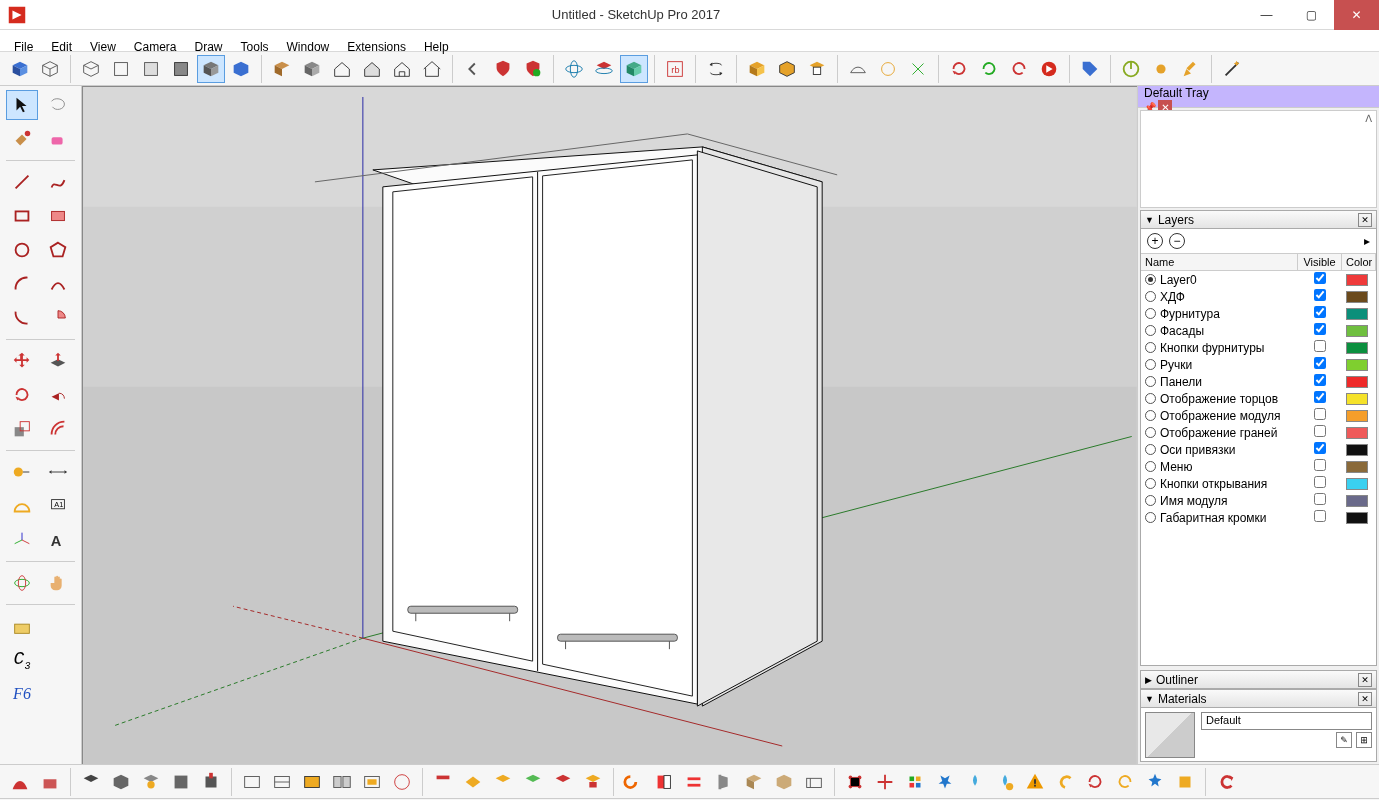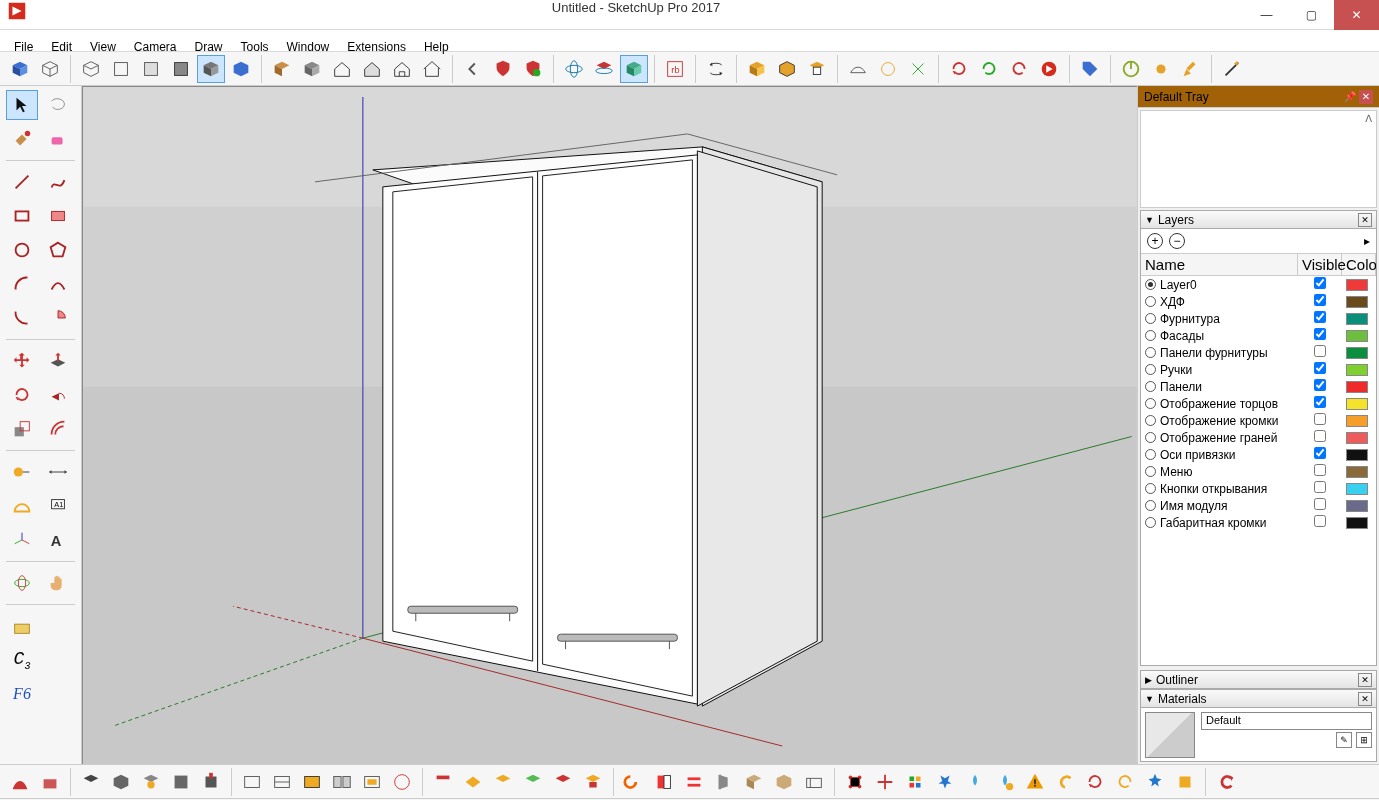--- a/index.html
+++ b/index.html
@@ -1,19 +1,19 @@
 <!DOCTYPE html>
 <html><head>
 <meta charset="utf-8">
 <style>
 * { box-sizing: border-box; margin: 0; padding: 0; }
 body { font-family: "Segoe UI", Tahoma, sans-serif; font-size: 12px; background: #fff; overflow: hidden; width: 1379px; height: 800px; position: relative; }
 
 
-.titlebar { height: 30px; background: #fff; display: flex; border-bottom: 1px solid #d9d9d9; }
+.titlebar { height: 30px; background: #fff; display: flex; align-items: center; border-bottom: 1px solid #d9d9d9; }
 .titlebar .app-icon { width: 22px; height: 22px; margin-left: 6px; }
 .titlebar .title { flex: 1; text-align: center; color: #333; font-size: 13px; }
 .titlebar .winbtns { display: flex; }
 .titlebar .winbtn { width: 45px; height: 30px; display: flex; align-items: center; justify-content: center; color: #333; }
 .titlebar .winbtn.close { background: #c75050; color: #fff; }
 
 
 .menubar { height: 22px; display: flex; align-items: center; padding: 0 6px; gap: 2px; border-bottom: 1px solid #d9d9d9; }
 .menubar .menuitem { padding: 2px 8px; cursor: default; margin-top: 12px; }
 
@@ -31,39 +31,39 @@
 .lefttools { width: 82px; background: #f6f6f6; border-right: 1px solid #ccc; padding: 4px 6px; display: flex; flex-direction: column; gap: 4px; }
 .lefttools .row { display: flex; gap: 4px; }
 .lefttools .row .tbbtn { width: 32px; height: 30px; }
 .lefttools .hr { height: 1px; background: #ccc; margin: 2px 0; }
 
 
 .viewport { flex: 1; background: #d4d4d4; position: relative; overflow: hidden; border-top: 1px solid #888; border-left: 1px solid #888; }
 
 
 .tray { width: 242px; background: #f0f0f0; border-left: 1px solid #ccc; display: flex; flex-direction: column; }
-.tray-header { height: 22px; background: #a16207; border-bottom: 1px solid #ccc; display: flex; align-items: center; padding: 0 6px; justify-content: space-between; }
+.tray-header { height: 22px; background: #c4b5fd; border-bottom: 1px solid #ccc; display: flex; padding: 0 6px; justify-content: space-between; flex-direction: column; }
 .tray-header .hbtns { display: flex; gap: 2px; align-items: center; }
 .pin { font-size: 10px; }
 .closex { width: 14px; height: 14px; background: #c75050; color: #fff; font-size: 10px; display: flex; align-items: center; justify-content: center; }
 
 .panel-gap { height: 98px; background: #fff; border: 1px solid #ccc; margin: 2px; position: relative; }
 .panel-gap .arrow { position: absolute; right: 4px; top: 2px; font-size: 10px; color: #666; }
 
 .panel-hdr { height: 19px; background: linear-gradient(#fafafa, #e4e4e4); border: 1px solid #aaa; margin: 0 2px; display: flex; align-items: center; padding: 0 4px; gap: 4px; font-size: 12px; }
 .panel-hdr .arrow { font-size: 9px; }
 .panel-hdr .spacer { flex: 1; }
 .panel-hdr .xbtn { width: 14px; height: 14px; border: 1px solid #888; font-size: 9px; display: flex; align-items: center; justify-content: center; }
 
 .layers-body { background: #fff; border: 1px solid #aaa; border-top: none; margin: 0 2px; padding: 4px 0 0 0; flex: 1; overflow: auto; }
 .layers-tools { display: flex; align-items: center; padding: 0 6px 4px 6px; gap: 6px; }
 .layers-tools .ic { width: 16px; height: 16px; border: 1.5px solid #333; border-radius: 50%; display: flex; align-items: center; justify-content: center; font-size: 12px; line-height: 1; }
 .layers-tools .sp { flex: 1; }
 
-.layers-header { display: flex; font-size: 15px; border-top: 1px solid #ccc; border-bottom: 1px solid #ccc; background: #f5f5f5; }
+.layers-header { display: flex; font-size: 11px; border-top: 1px solid #ccc; border-bottom: 1px solid #ccc; background: #f5f5f5; }
 .layers-header .col { padding: 2px 4px; border-right: 1px solid #ccc; }
 .col-name { flex: 1; }
 .col-vis { width: 44px; text-align: center; }
 .col-color { width: 34px; text-align: center; }
 
 .layer-row { display: flex; align-items: center; padding: 1px 4px; font-size: 12px; gap: 4px; }
 .layer-row .radio { width: 11px; height: 11px; border: 1px solid #555; border-radius: 50%; display: flex; align-items: center; justify-content: center; flex: none; }
 .layer-row .radio.on::after { content: ""; width: 5px; height: 5px; background: #333; border-radius: 50%; }
 .layer-row .nm { flex: 1; white-space: nowrap; overflow: hidden; text-overflow: ellipsis; }
 .layer-row .chk { width: 44px; text-align: center; flex: none; }
@@ -636,21 +636,21 @@
             <span class="sw" style="background:#0b8f7a"></span>
           </div>
           <div class="layer-row">
             <span class="radio "></span>
             <span class="nm">Фасады</span>
             <span class="chk"><input type="checkbox" checked="" style=""></span>
             <span class="sw" style="background:#6fbf3f"></span>
           </div>
           <div class="layer-row">
             <span class="radio "></span>
-            <span class="nm">Панели фурнитуры</span>
+            <span class="nm">Кнопки фурнитуры</span>
             <span class="chk"><input type="checkbox" style=""></span>
             <span class="sw" style="background:#0b8f3f"></span>
           </div>
           <div class="layer-row">
             <span class="radio "></span>
             <span class="nm">Ручки</span>
             <span class="chk"><input type="checkbox" checked="" style=""></span>
             <span class="sw" style="background:#7fcf2f"></span>
           </div>
           <div class="layer-row">
@@ -660,21 +660,21 @@
             <span class="sw" style="background:#ef2a2a"></span>
           </div>
           <div class="layer-row">
             <span class="radio "></span>
             <span class="nm">Отображение торцов</span>
             <span class="chk"><input type="checkbox" checked="" style=""></span>
             <span class="sw" style="background:#f5e22a"></span>
           </div>
           <div class="layer-row">
             <span class="radio "></span>
-            <span class="nm">Отображение кромки</span>
+            <span class="nm">Отображение модуля</span>
             <span class="chk"><input type="checkbox" style=""></span>
             <span class="sw" style="background:#f59e2a"></span>
           </div>
           <div class="layer-row">
             <span class="radio "></span>
             <span class="nm">Отображение граней</span>
             <span class="chk"><input type="checkbox" style=""></span>
             <span class="sw" style="background:#ef5a5a"></span>
           </div>
           <div class="layer-row">

